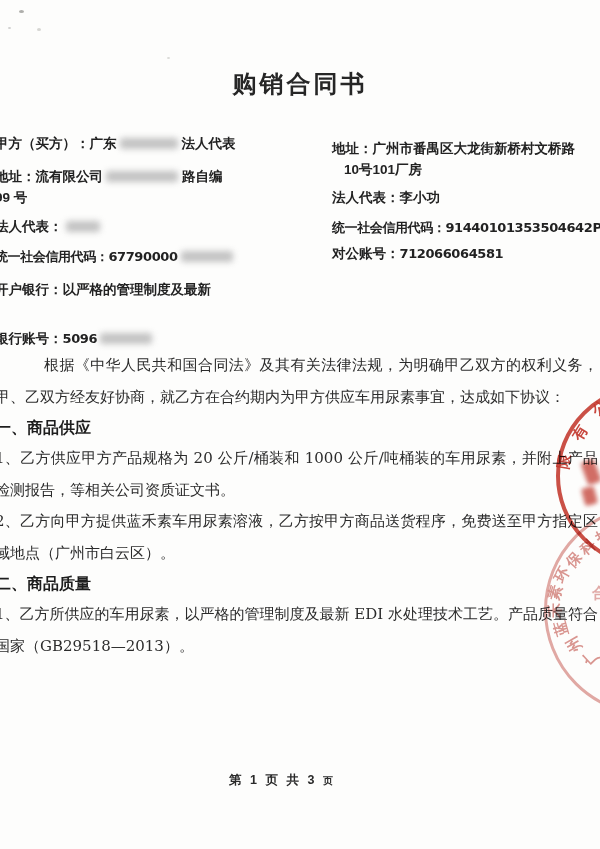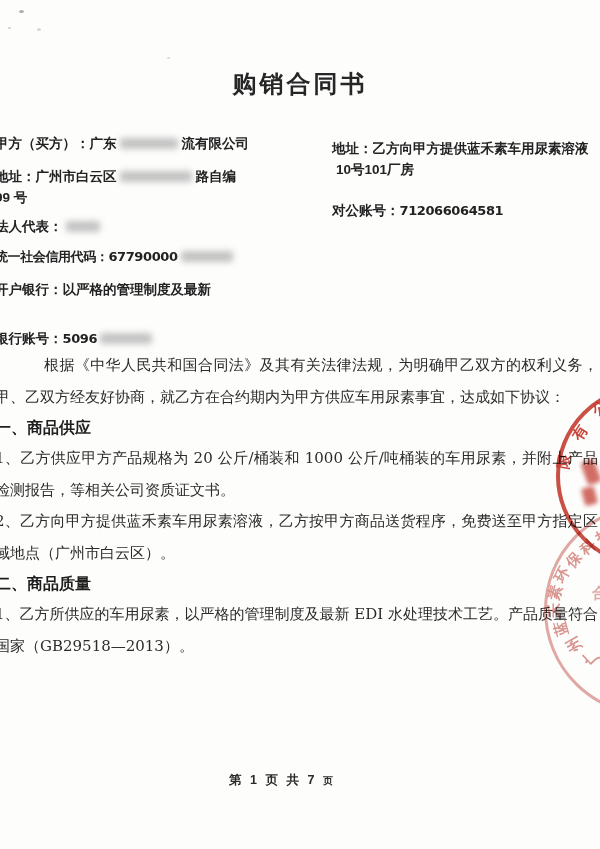--- a/index.html
+++ b/index.html
@@ -21,21 +21,21 @@
     font-size:24px;font-weight:600;letter-spacing:3px;color:#262626;
   }
   
   .col{position:absolute;font-size:13.5px;font-weight:600;line-height:21px;color:#222;}
   .col-left{left:-5px;top:126px;width:305px;}
   .col-right{left:332px;top:126px;width:268px;}
   .row{margin:0;}
   .r-mt7 {margin-top:7px;}
   .r-mt8 {margin-top:8px;}
   .r-mt9 {margin-top:9px;}
-  .r-mt11{margin-top:20px;}
+  .r-mt11{margin-top:5px;}
   .r-mt12{margin-top:12px;}
   .r-mt28{margin-top:28px;}
   .code-text{font-family:"DejaVu Sans","Liberation Sans",sans-serif;font-size:13px;letter-spacing:-0.4px;white-space:nowrap;}
   .redact{
     display:inline-block;height:11px;background:#b4b4b4;opacity:.8;
     filter:blur(3px);border-radius:2px;vertical-align:-1px;margin:0 4px 0 3px;
   }
   .redact.w58{width:58px;}
   .redact.w72{width:72px;}
   .redact.w34{width:34px;}
@@ -92,44 +92,50 @@
 
   <div class="speck" style="left:19px;top:10px;width:5px;height:3px;opacity:.8;"></div>
   <div class="speck" style="left:8px;top:27px;width:3px;height:2px;opacity:.45;"></div>
   <div class="speck" style="left:37px;top:28px;width:4px;height:3px;opacity:.4;"></div>
   <div class="speck" style="left:167px;top:57px;width:3px;height:2px;opacity:.35;"></div>
 
   <div class="doc-title">购销合同书</div>
 
   <div class="col col-left">
     <div class="row r-mt7">
-      <span>甲方（买方）：</span><span>广东</span><span class="redact w58"></span><span>流有限公司</span>
+      <span>甲方（买方）：</span><span>广东</span><span class="redact w58"></span><span>法人代表</span>
     </div>
     <div class="row r-mt12">
-      <div><span>地址：</span><span>广州市白云区</span><span class="redact w72"></span><span>路自编</span></div>
+      <div><span>地址：</span><span>流有限公司</span><span class="redact w72"></span><span>路自编</span></div>
       <div>99 号</div>
     </div>
     <div class="row r-mt8">
       <span>法人代表：</span><span class="redact w34"></span>
     </div>
     <div class="row r-mt9 code-text">
       <span>统一社会信用代码：</span><span>67790000</span><span class="redact w52"></span>
     </div>
     <div class="row r-mt12">
       <span>开户银行：</span><span>以严格的管理制度及最新</span>
     </div>
     <div class="row r-mt28">
       <span>银行账号：</span><span class="code-text">5096</span><span class="redact w52"></span>
     </div>
   </div>
 
   <div class="col col-right">
     <div class="row r-mt12">
-      <div><span>地址：</span><span>乙方向甲方提供蓝禾素车用尿素溶液</span></div>
-      <div style="padding-left:4px;">10号101厂房</div>
+      <div><span>地址：</span><span>广州市番禺区大龙街新桥村文桥路</span></div>
+      <div style="padding-left:4px;margin-left:8px;">10号101厂房</div>
+    </div>
+    <div class="row r-mt7">
+      <span>法人代表：</span><span>李小功</span>
+    </div>
+    <div class="row r-mt9 code-text">
+      <span>统一社会信用代码：</span><span>91440101353504642P</span>
     </div>
     <div class="row r-mt11">
       <span>对公账号：</span><span class="code-text">712066064581</span>
     </div>
   </div>
 
   <div class="body-text">
     <p class="intro">根据《中华人民共和国合同法》及其有关法律法规，为明确甲乙双方的权利义务，甲、乙双方经友好协商，就乙方在合约期内为甲方供应车用尿素事宜，达成如下协议：</p>
     <p class="sec-heading h1-mt">一、商品供应</p>
     <p class="item-mt">1、乙方供应甲方产品规格为 20 公斤/桶装和 1000 公斤/吨桶装的车用尿素，并附上产品检测报告，等相关公司资质证文书。</p>
@@ -155,17 +161,17 @@
     <span class="seal-char seller-char" style="left:553px;top:566px;transform:rotate(-60deg);">环</span>
     <span class="seal-char seller-char" style="left:546px;top:584px;transform:rotate(-74deg);">素</span>
     <span class="seal-char seller-char" style="left:546px;top:602px;transform:rotate(-90deg);">禾</span>
     <span class="seal-char seller-char" style="left:552px;top:620px;transform:rotate(-106deg);">蓝</span>
     <span class="seal-char seller-char" style="left:565px;top:636px;transform:rotate(-120deg);">州</span>
     <span class="seal-char seller-char" style="left:582px;top:649px;transform:rotate(-133deg);">广</span>
     <span class="seal-char seller-char" style="left:591px;top:584px;opacity:.75;">合</span>
   </div>
 
   <div class="footer">
-    <span>第 1 页 共 7</span>
+    <span>第 1 页 共 3</span>
     <span class="small">页</span>
   </div>
 
 </div>
 
 </body></html>

